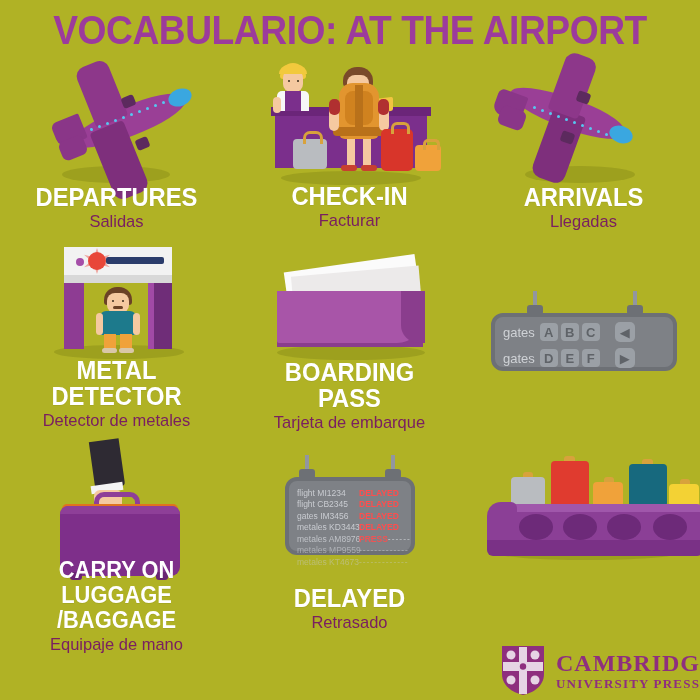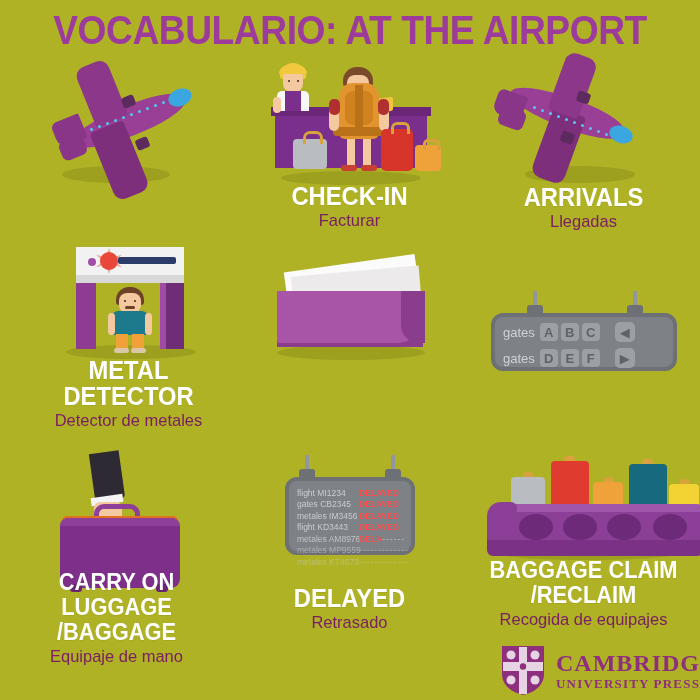--- a/index.html
+++ b/index.html
@@ -152,20 +152,24 @@
         <div class="win" style="left:48px;top:59px;"></div>
         <div class="win" style="left:56px;top:56px;"></div>
         <div class="win" style="left:64px;top:53px;"></div>
         <div class="win" style="left:72px;top:50px;"></div>
         <div class="win" style="left:80px;top:47px;"></div>
         <div class="win" style="left:88px;top:44px;"></div>
         <div class="win" style="left:96px;top:41px;"></div>
         <div class="win" style="left:104px;top:38px;"></div>
         <div class="win" style="left:112px;top:35px;"></div>
       </div>
+    </div>
+    <div class="labels" style="top:122px;">
+      <div class="en">DEPARTURES</div>
+      <div class="es">Salidas</div>
     </div>
   </div>
 
   <div class="cell" style="left:233px;top:55px;">
     <div class="art" style="height:127px;">
       <div class="shadow" style="left:48px;top:116px;width:140px;height:14px;"></div>
 
       <div class="deskTop" style="left:38px;top:52px;width:160px;height:9px;"></div>
       <div class="desk" style="left:42px;top:61px;width:152px;height:52px;"></div>
 
@@ -235,21 +239,21 @@
         <div class="win" style="left:104px;top:62px;"></div>
         <div class="win" style="left:112px;top:65px;"></div>
       </div>
     </div>
     <div class="labels" style="top:122px;">
       <div class="en">ARRIVALS</div>
       <div class="es">Llegadas</div>
     </div>
   </div>
 
-  <div class="cell" style="left:12px;top:245px;">
+  <div class="cell" style="left:0px;top:245px;">
     <div class="art" style="height:112px;">
       <div class="shadow" style="left:54px;top:100px;width:130px;height:14px;"></div>
 
       <div class="mdTop" style="left:64px;top:2px;width:108px;height:28px;"></div>
       <div class="mdTopSide" style="left:64px;top:30px;width:108px;height:8px;"></div>
       <div class="mdBar" style="left:106px;top:12px;width:58px;height:7px;"></div>
 
       <div style="position:absolute;left:88px;top:7px;width:18px;height:18px;background:#e8483a;border-radius:50%;"></div>
       <div style="position:absolute;left:84px;top:3px;width:26px;height:26px;background:#e8483a;opacity:0.45;clip-path:polygon(50% 0,62% 36%,100% 26%,72% 50%,100% 74%,62% 64%,50% 100%,38% 64%,0 74%,28% 50%,0 26%,38% 36%);"></div>
       <div style="position:absolute;left:76px;top:13px;width:8px;height:8px;background:#a54ea8;border-radius:50%;"></div>
@@ -281,20 +285,25 @@
   <div class="cell" style="left:233px;top:255px;">
     <div class="art" style="height:102px;">
       <div class="shadow" style="left:44px;top:90px;width:148px;height:15px;"></div>
 
       <div class="bpPaper" style="left:54px;top:8px;width:132px;height:56px;transform:rotate(-8deg);"></div>
       <div class="bpPaper" style="left:60px;top:16px;width:128px;height:52px;transform:rotate(-5deg);background:#eceaea;"></div>
 
       <div class="bpSide" style="left:44px;top:42px;width:146px;height:50px;"></div>
       <div class="bpFront" style="left:44px;top:36px;width:146px;height:52px;border-radius:0 0 26px 2px;"></div>
       <div style="position:absolute;left:168px;top:36px;width:24px;height:52px;background:#8a3d8d;border-radius:0 0 0 18px;"></div>
+    </div>
+    <div class="labels" style="top:104px;">
+      <div class="en">BOARDING</div>
+      <div class="en">PASS</div>
+      <div class="es">Tarjeta de embarque</div>
     </div>
   </div>
 
   <div class="cell" style="left:467px;top:255px;">
     <div class="art" style="height:125px;">
       <div class="gsPole" style="left:66px;top:36px;height:22px;"></div>
       <div class="gsPole" style="left:166px;top:36px;height:22px;"></div>
       <div class="gsKnob" style="left:60px;top:50px;width:16px;height:10px;"></div>
       <div class="gsKnob" style="left:160px;top:50px;width:16px;height:10px;"></div>
       <div class="gsBoard" style="left:24px;top:58px;width:186px;height:58px;">
@@ -309,21 +318,21 @@
           <span class="gsWord">gates</span>
           <span class="gsLetter">D</span>
           <span class="gsLetter">E</span>
           <span class="gsLetter">F</span>
           <span class="gsArrow">▶</span>
         </div>
       </div>
     </div>
   </div>
 
-  <div class="cell" style="left:0px;top:452px;">
+  <div class="cell" style="left:0px;top:440px;">
     <div class="art" style="height:118px;">
       <div class="shadow" style="left:62px;top:104px;width:110px;height:13px;"></div>
 
       <div class="sleeve" style="left:92px;top:0px;width:30px;height:48px;transform:rotate(-8deg);border-radius:0 0 4px 4px;"></div>
       <div class="cuff" style="left:91px;top:44px;width:32px;height:8px;transform:rotate(-8deg);"></div>
       <div class="hand" style="left:94px;top:50px;width:28px;height:22px;"></div>
 
       <div class="bcHandle" style="left:94px;top:52px;width:36px;height:16px;"></div>
 
       <div style="position:absolute;left:62px;top:64px;width:116px;height:10px;background:#e0721f;border-radius:6px;"></div>
@@ -345,37 +354,37 @@
       <div class="gsPole" style="left:158px;top:10px;height:22px;"></div>
       <div class="gsKnob" style="left:66px;top:24px;width:16px;height:10px;"></div>
       <div class="gsKnob" style="left:152px;top:24px;width:16px;height:10px;"></div>
       <div class="dbBoard" style="left:52px;top:32px;width:130px;height:78px;">
         <div class="dbRow">
           <span class="dbFlight">flight MI1234</span>
           <span class="dbStat">DELAYED</span>
           <span class="dbDash"></span>
         </div>
         <div class="dbRow">
-          <span class="dbFlight">gates CB2345</span>
+          <span class="dbFlight">flight CB2345</span>
           <span class="dbStat">DELAYED</span>
           <span class="dbDash"></span>
         </div>
         <div class="dbRow">
-          <span class="dbFlight">metales IM3456</span>
+          <span class="dbFlight">gates IM3456</span>
           <span class="dbStat">DELAYED</span>
           <span class="dbDash"></span>
         </div>
         <div class="dbRow">
-          <span class="dbFlight">flight KD3443</span>
+          <span class="dbFlight">metales KD3443</span>
           <span class="dbStat">DELAYED</span>
           <span class="dbDash"></span>
         </div>
         <div class="dbRow" style="opacity:0.88;">
           <span class="dbFlight">metales AM8976</span>
-          <span class="dbStat">DELA</span>
+          <span class="dbStat">PRESS</span>
           <span class="dbDash">------</span>
         </div>
         <div class="dbRow" style="opacity:0.62;">
           <span class="dbFlight">metales MP9559</span>
           <span class="dbStat"></span>
           <span class="dbDash">-------------</span>
         </div>
         <div class="dbRow" style="opacity:0.45;">
           <span class="dbFlight">metales KT4673</span>
           <span class="dbStat"></span>
@@ -405,25 +414,20 @@
       <div class="sc" style="left:202px;top:44px;width:30px;height:23px;background:#f3d234;"></div>
 
       <div class="cvTop" style="left:28px;top:64px;width:208px;height:14px;border-radius:6px;"></div>
       <div class="cvBelt" style="left:28px;top:72px;width:208px;height:34px;"></div>
       <div class="cvEnd" style="left:20px;top:62px;width:30px;height:46px;border-radius:14px 6px 0 0;background:#8b3f96;"></div>
       <div style="position:absolute;left:20px;top:100px;width:216px;height:16px;background:#7a3186;border-radius:0 0 6px 6px;"></div>
       <div class="roller" style="left:52px;top:74px;width:34px;height:26px;"></div>
       <div class="roller" style="left:96px;top:74px;width:34px;height:26px;"></div>
       <div class="roller" style="left:140px;top:74px;width:34px;height:26px;"></div>
       <div class="roller" style="left:186px;top:74px;width:34px;height:26px;"></div>
-    </div>
-    <div class="labels" style="top:118px;">
-      <div class="en small">BAGGAGE CLAIM</div>
-      <div class="en small">/RECLAIM</div>
-      <div class="es">Recogida de equipajes</div>
     </div>
   </div>
 
   <div class="logo" style="left:500px;top:644px;">
     <div class="crest">
       <svg width="46" height="52" viewBox="0 0 46 52">
         <path d="M2 2 H44 V30 C44 42 33 49 23 51 C13 49 2 42 2 30 Z" fill="#8e2f7e"></path>
         <path d="M19 3 H27 V50 H19 Z" fill="#e6d4e4"></path>
         <path d="M3 18 H43 V27 H3 Z" fill="#e6d4e4"></path>
         <circle cx="11" cy="11" r="4.5" fill="#e6d4e4"></circle>

